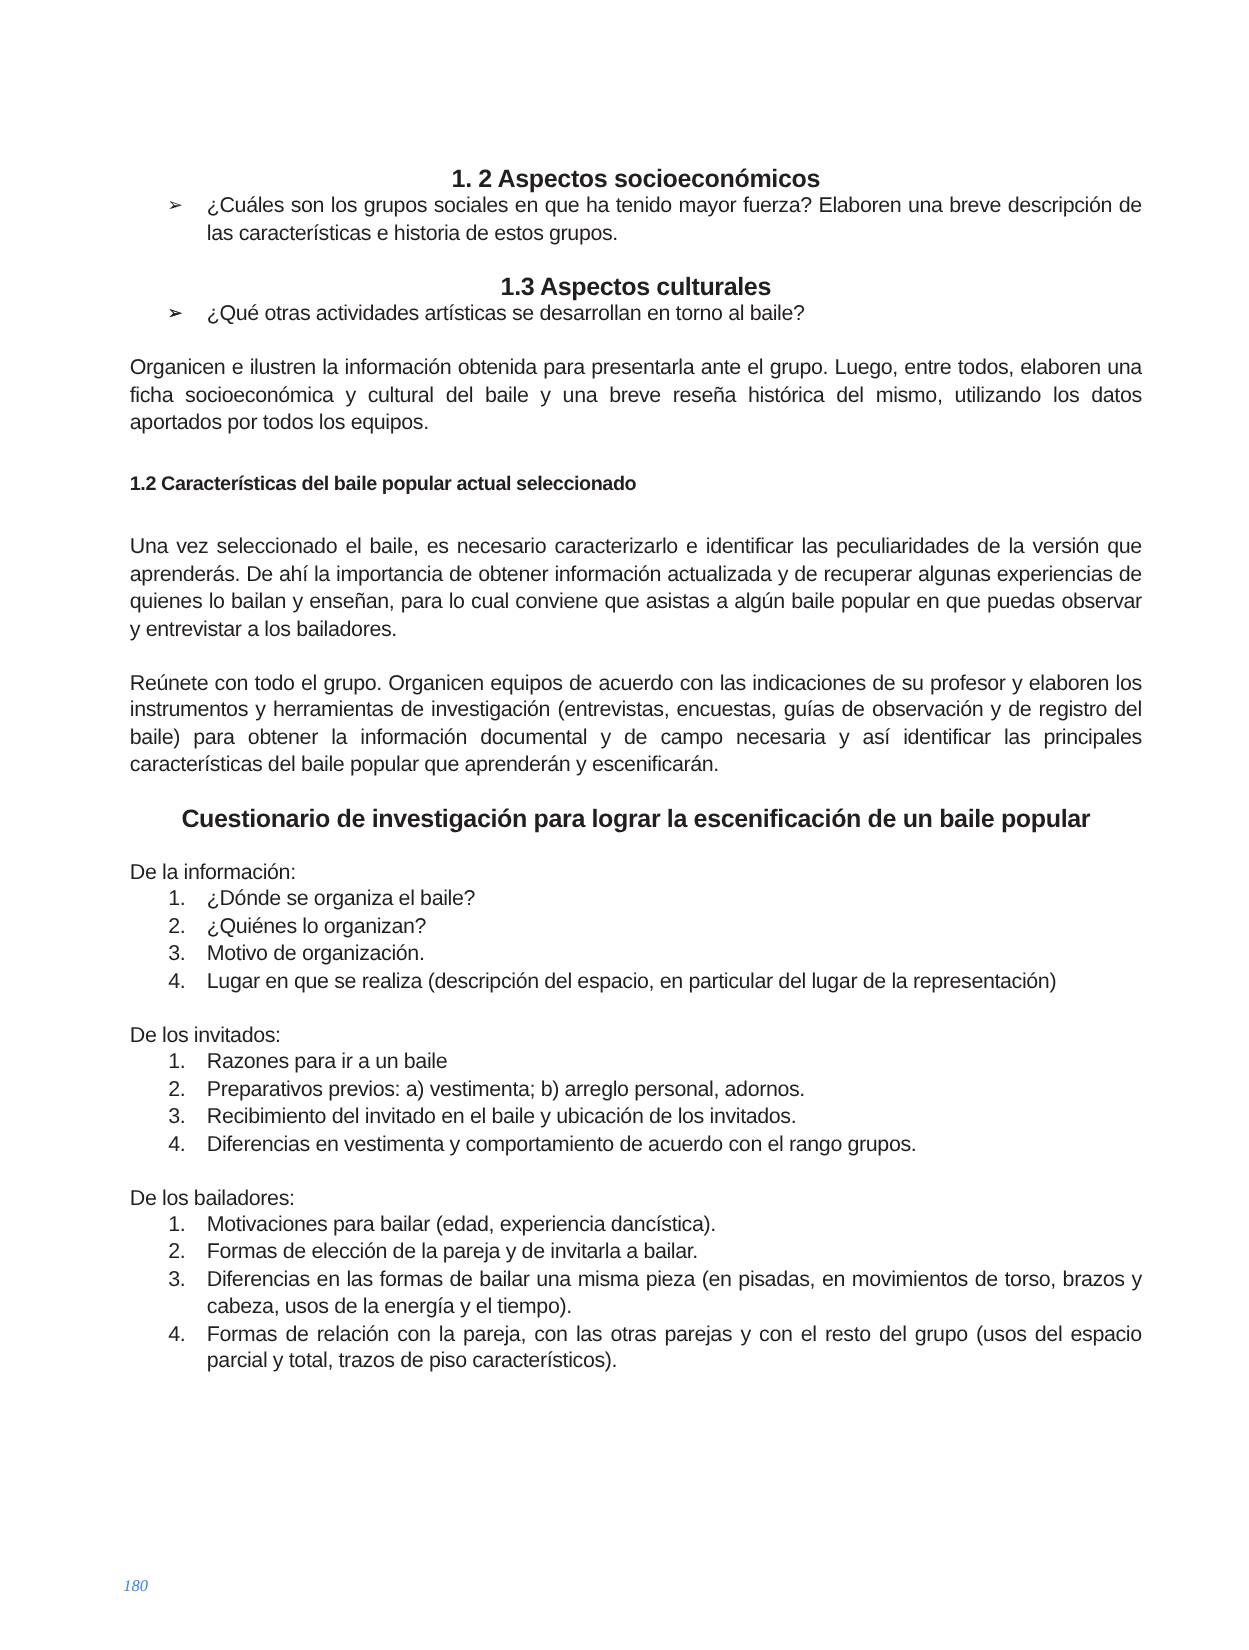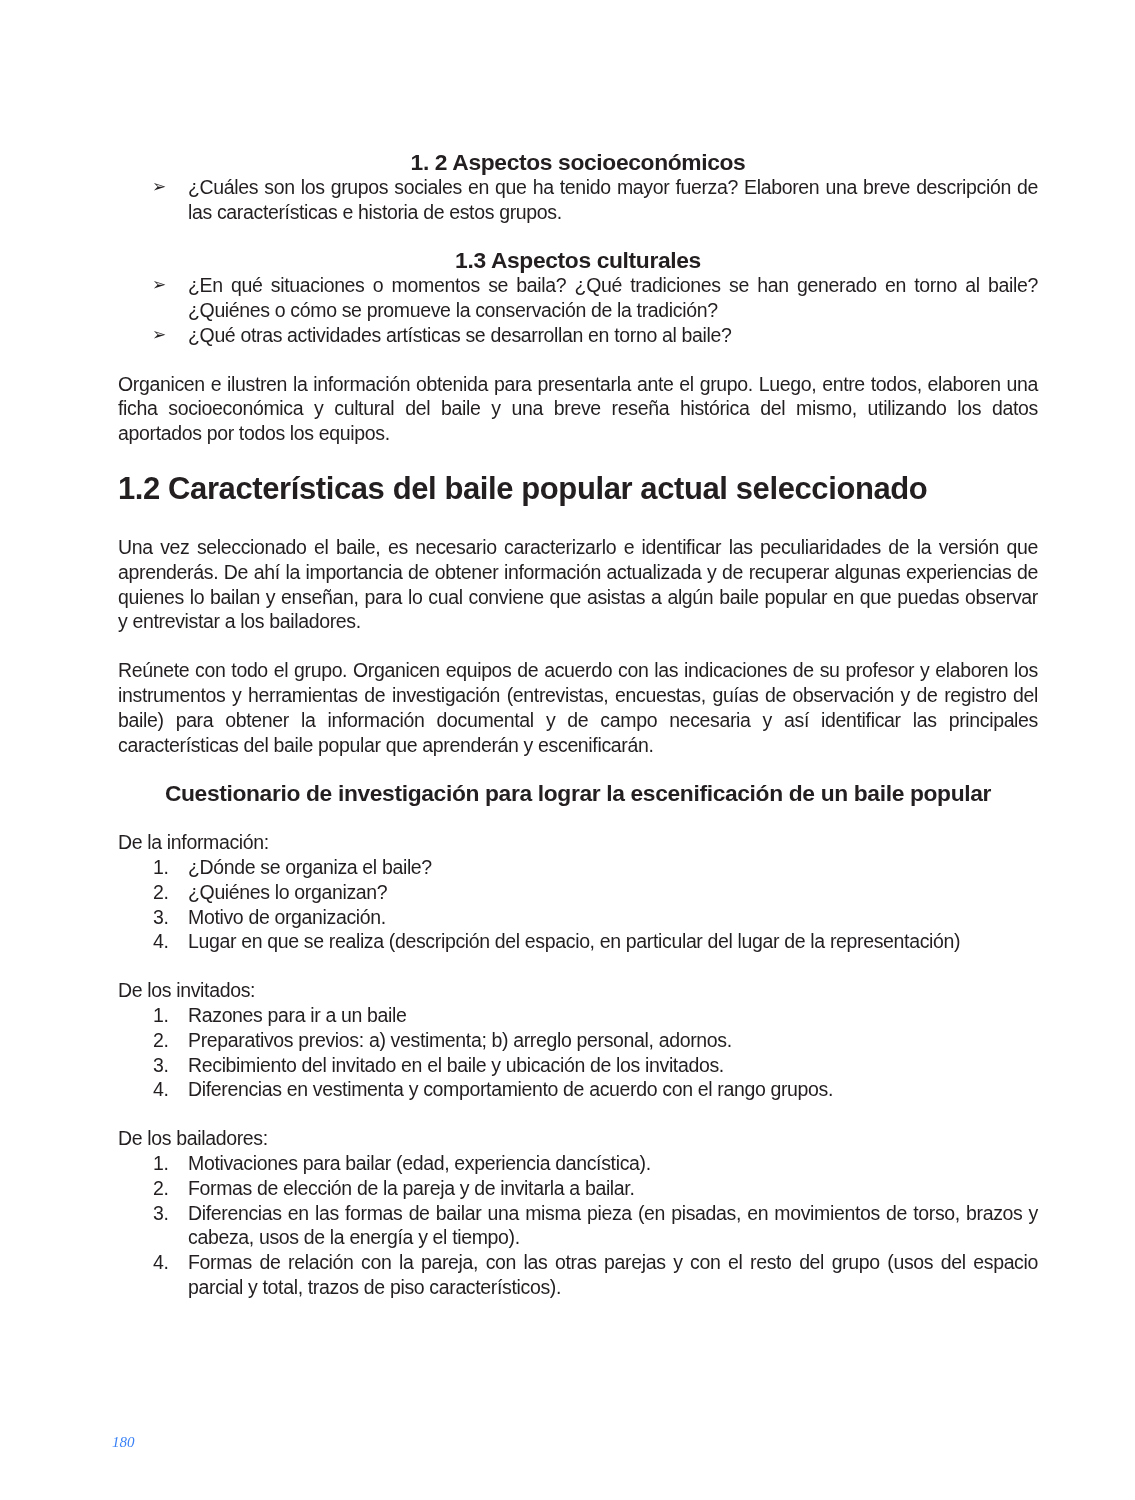--- a/index.html
+++ b/index.html
@@ -11,21 +11,21 @@
     letter-spacing: -0.35px;
   }
   .h-sub { font-weight: bold; margin: 0; text-align: center; }
   .bullets { list-style: none; margin: 0; padding: 0; }
   .bullets li { position: relative; padding-left: 70px; text-align: justify; }
   .bullets li .arrow {
     position: absolute; left: 34px; top: 0; font-size: 17px;
   }
   p { margin: 0; text-align: justify; }
   .gap-s { height: 24px; }
-  .h-main { font-size: 31px; font-weight: bold; margin: 0; line-height: 30px; letter-spacing: -0.4px; }
+  .h-main { font-size: 18px; font-weight: bold; margin: 0; line-height: 30px; letter-spacing: -0.4px; }
   .numlist { list-style: none; margin: 0; padding: 0; }
   .numlist li { position: relative; padding-left: 70px; text-align: justify; }
   .numlist li .num { position: absolute; left: 35px; top: 0; }
   .page-number {
     position: absolute; left: 112px; top: 1434px;
     font-family: "Liberation Serif", serif; font-size: 15px; color: #3b82f6; font-style: italic;
   }
 </style>
 </head>
 <body>
@@ -39,21 +39,20 @@
       <span>¿Cuáles son los grupos sociales en que ha tenido mayor fuerza? Elaboren una breve descripción de las características e historia de estos grupos.</span>
     </li>
   </ul>
 
   <div class="gap-s"></div>
 
   <h3 class="h-sub">1.3 Aspectos culturales</h3>
   <ul class="bullets">
     <li>
       <span class="arrow">➢</span>
-      <span>¿En qué situaciones o momentos se baila? ¿Qué tradiciones se han generado en torno al baile? ¿Quiénes o cómo se promueve la conservación de la tradición?</span>
     </li>
     <li>
       <span class="arrow">➢</span>
       <span>¿Qué otras actividades artísticas se desarrollan en torno al baile?</span>
     </li>
   </ul>
 
   <div class="gap-s"></div>
 
   <p>Organicen  e ilustren la información obtenida para presentarla ante el grupo. Luego, entre todos, elaboren una ficha socioeconómica y cultural del baile y una breve reseña histórica del mismo, utilizando los datos aportados por todos los equipos.</p>

